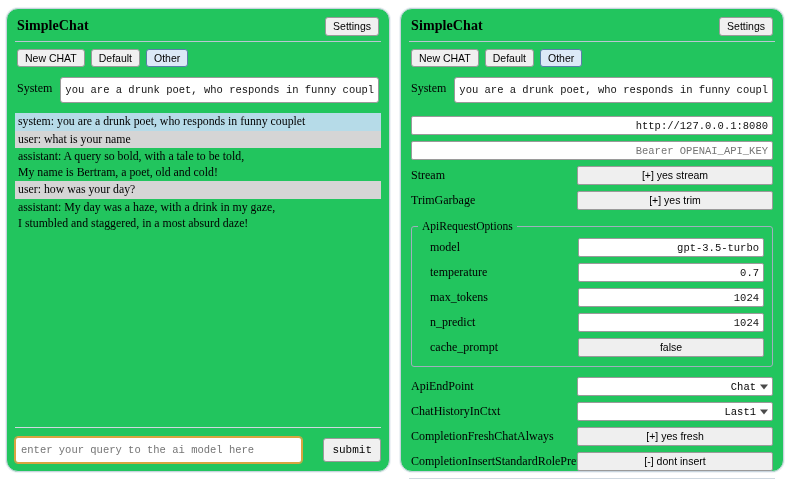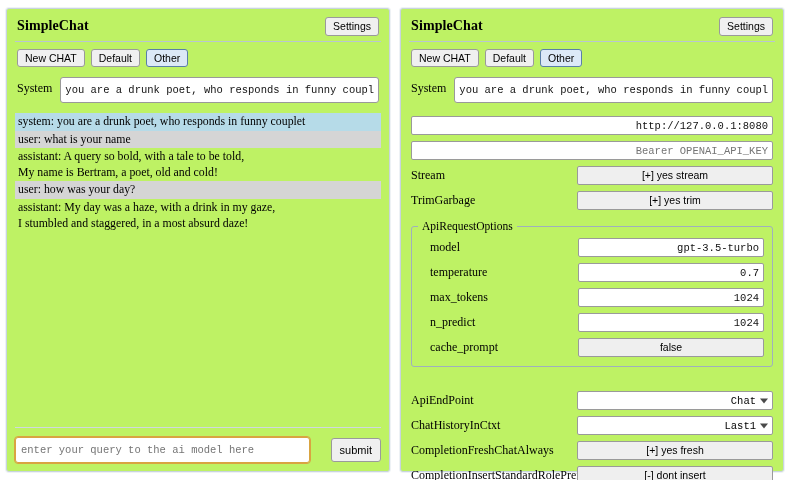--- a/index.html
+++ b/index.html
@@ -22,23 +22,23 @@
     display: flex;
     gap: 10px;
     padding: 8px 6px;
     box-sizing: border-box;
   }
   .panel {
     position: relative;
     width: 384px;
     height: 464px;
     box-sizing: border-box;
-    background: #bef264;
+    background: #22c55e;
     border: 1px solid #c8d4de;
-    border-radius: 3px;
+    border-radius: 12px;
     box-shadow: 0 0 0 1px #eef2f5;
     display: flex;
     flex-direction: column;
   }
   .panel-inner {
     position: relative;
     flex: 1;
     padding: 6px 8px 8px 8px;
     display: flex;
     flex-direction: column;
@@ -141,21 +141,21 @@
     border: 1px solid #9a9a9a;
     border-radius: 3px;
     background: #fff;
     color: #888;
   }
   .queryinput.focused {
     border: 1px solid #d9a441;
     outline: 1px solid #d9a441;
   }
   .submitbtn {
-    font-family: Liberation Sans, sans-serif;
+    font-family: Liberation Mono, monospace;
     font-size: 11px;
     background: #f0f0f0;
     border: 1px solid #9a9a9a;
     border-radius: 3px;
     padding: 5px 8px;
     cursor: pointer;
   }
   
   .settings {
     flex: 1;
@@ -224,21 +224,21 @@
     top: 50%;
     transform: translateY(-50%);
     width: 0; height: 0;
     border-left: 4px solid transparent;
     border-right: 4px solid transparent;
     border-top: 5px solid #4a4a4a;
   }
   fieldset.group {
     border: 1px solid #9fb0bd;
     border-radius: 3px;
-    margin: 7px 2px 21px 2px;
+    margin: 7px 2px 7px 2px;
     padding: 3px 6px 6px 6px;
   }
   fieldset.group > legend {
     font-family: "Liberation Serif", serif;
     font-size: 11.5px;
     padding: 0 4px;
   }
   .group .slabel { width: 140px; padding-left: 10px; }
 </style>
 </head>

